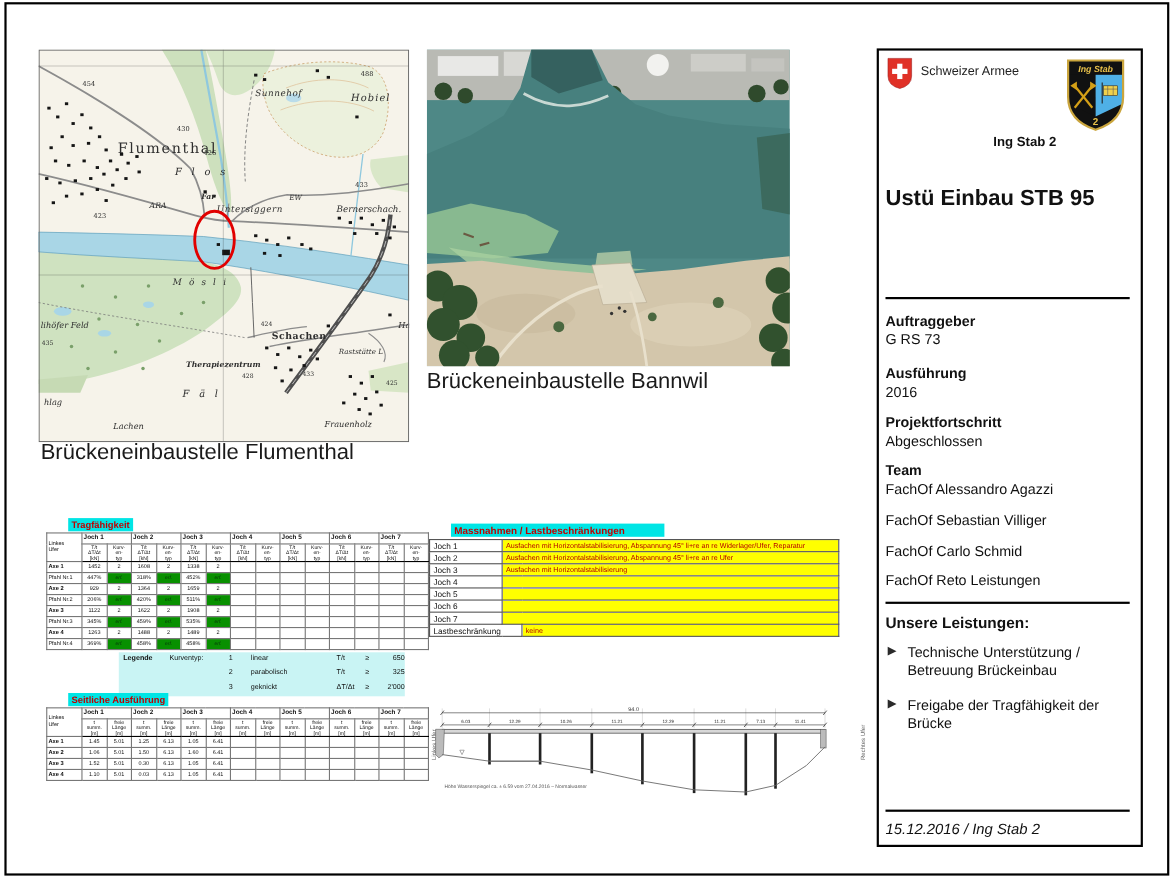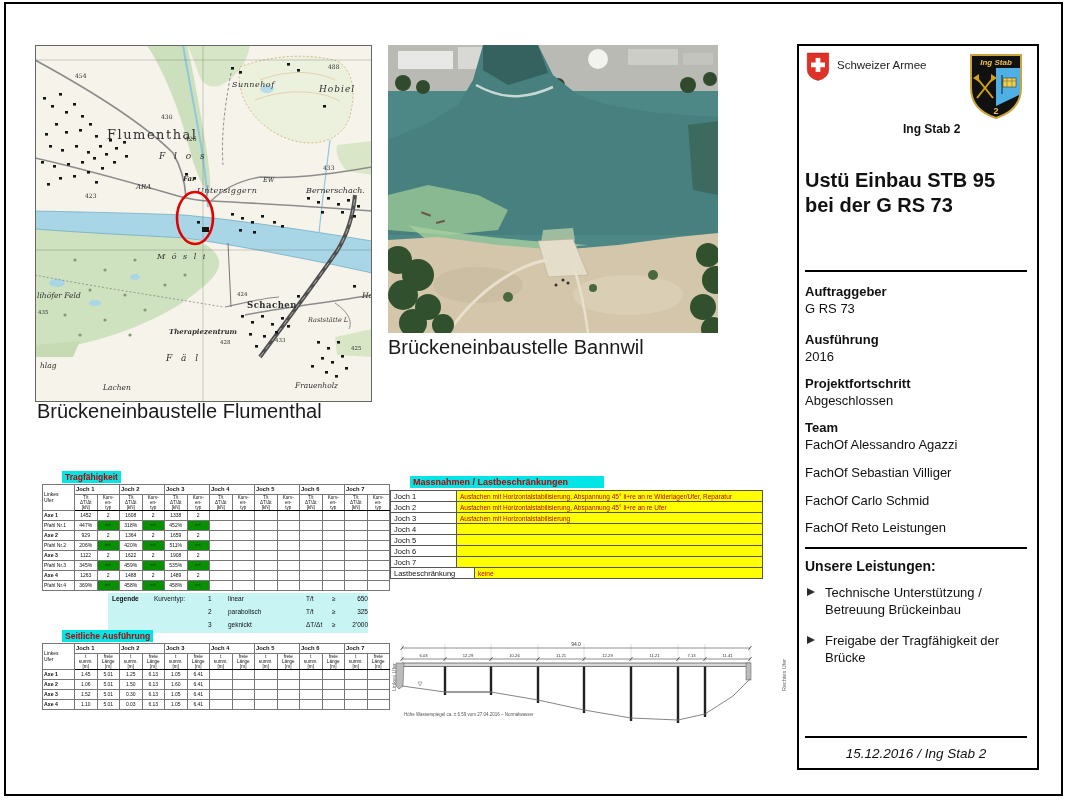--- a/index.html
+++ b/index.html
@@ -16,21 +16,21 @@
   .unit{font-weight:bold;font-size:12px;}
   .title-line{font-weight:bold;font-size:20px;line-height:24px;}
   .f-label{font-weight:bold;font-size:13px;}
   .f-value{font-size:13px;}
   .team-name{position:absolute;left:6px;font-size:13px;}
   .svc-title{font-weight:bold;font-size:14px;}
   .svc-item{position:absolute;left:6px;width:216px;}
   .svc-text{margin-left:20px;font-size:13px;line-height:17px;width:196px;display:block;}
   .tri{position:absolute;left:2px;top:4px;width:0;height:0;border-left:8px solid #2a2a2a;
        border-top:4.5px solid transparent;border-bottom:4.5px solid transparent;}
-  #date{font-style:italic;font-size:13.5px;text-align:center;width:222px;}
+  #date{font-style:italic;font-size:13.5px;text-align:left;width:222px;}
   
   .cyan-title{background:#00e5e5;color:#c00000;font-weight:bold;font-size:8.5px;
               padding:1px 3px;white-space:nowrap;margin-left:20px;}
   
   table.xt{border-collapse:collapse;table-layout:fixed;background:#fff;border:1.5px solid #000;}
   table.xt th,table.xt td{border:0.5px solid #777;font-size:5px;line-height:1.12;padding:0;
         text-align:center;overflow:hidden;width:21.5px;height:9px;font-weight:normal;}
   table.xt th.corner,table.xt td.rl{width:30px;text-align:left;padding-left:1px;}
   table.xt th.joch{font-weight:bold;font-size:5.8px;text-align:left;padding-left:1px;border-bottom:0.5px solid #777;}
   table.xt th.sub{font-size:4.6px;}
@@ -346,21 +346,20 @@
       <line x1="45" y1="28" x2="45" y2="37" stroke="#555" stroke-width="0.5"></line>
     </g>
     <path d="M4,5 L54,5 L54,38 Q54,60 29,68 Q4,60 4,38 Z" fill="none" stroke="#caa53d" stroke-width="2"></path>
     <text x="29" y="15" text-anchor="middle" font-size="8" font-style="italic" font-weight="bold" fill="#e8c04a">Ing Stab</text>
     <text x="29" y="64" text-anchor="middle" font-size="9" font-weight="bold" fill="#e8c04a">2</text>
   </svg>
 
   <div class="abs unit" style="left:104px;top:76px;">Ing Stab 2</div>
 
   <div class="abs title-line" style="left:6px;top:122px;">Ustü Einbau STB 95</div>
-  <div class="abs title-line" style="left:6px;top:147px;">bei der G RS 73</div>
 
   <div class="hr" style="top:224px;"></div>
 
   <div class="abs f-label" style="left:6px;top:238px;">Auftraggeber</div>
   <div class="abs f-value" style="left:6px;top:255px;">G RS 73</div>
   <div class="abs f-label" style="left:6px;top:286px;">Ausführung</div>
   <div class="abs f-value" style="left:6px;top:303px;">2016</div>
   <div class="abs f-label" style="left:6px;top:330px;">Projektfortschritt</div>
   <div class="abs f-value" style="left:6px;top:347px;">Abgeschlossen</div>
 

